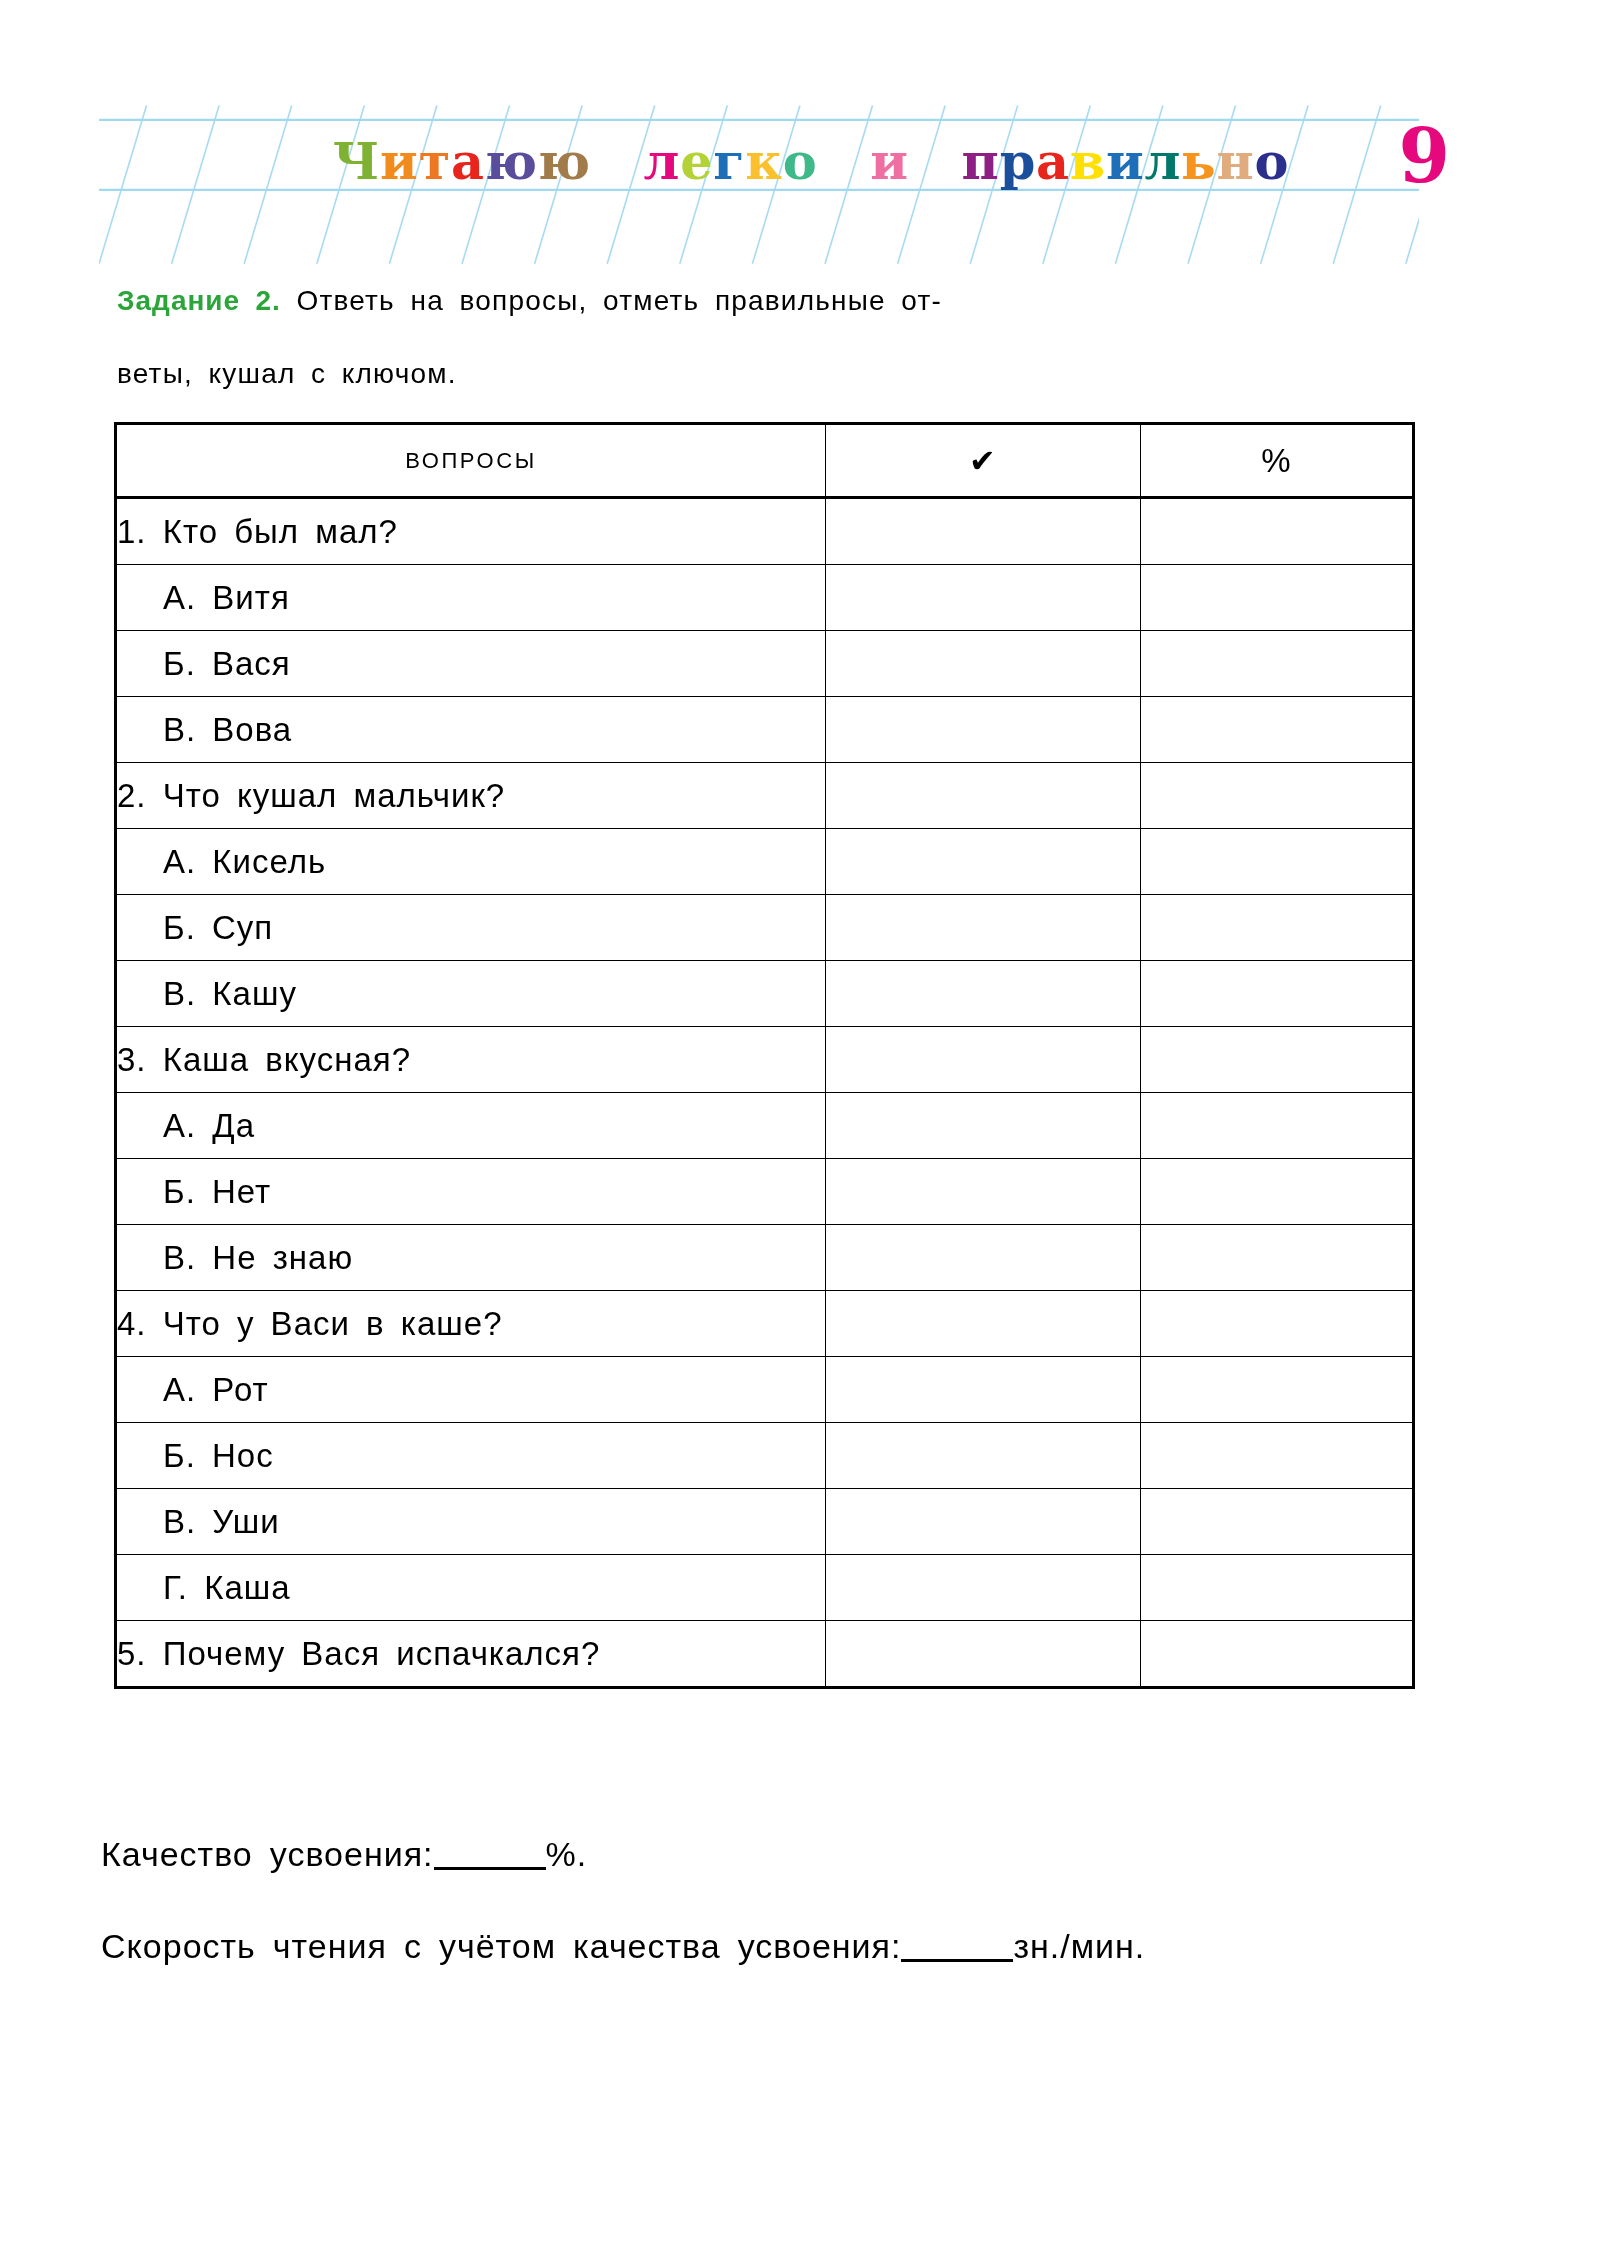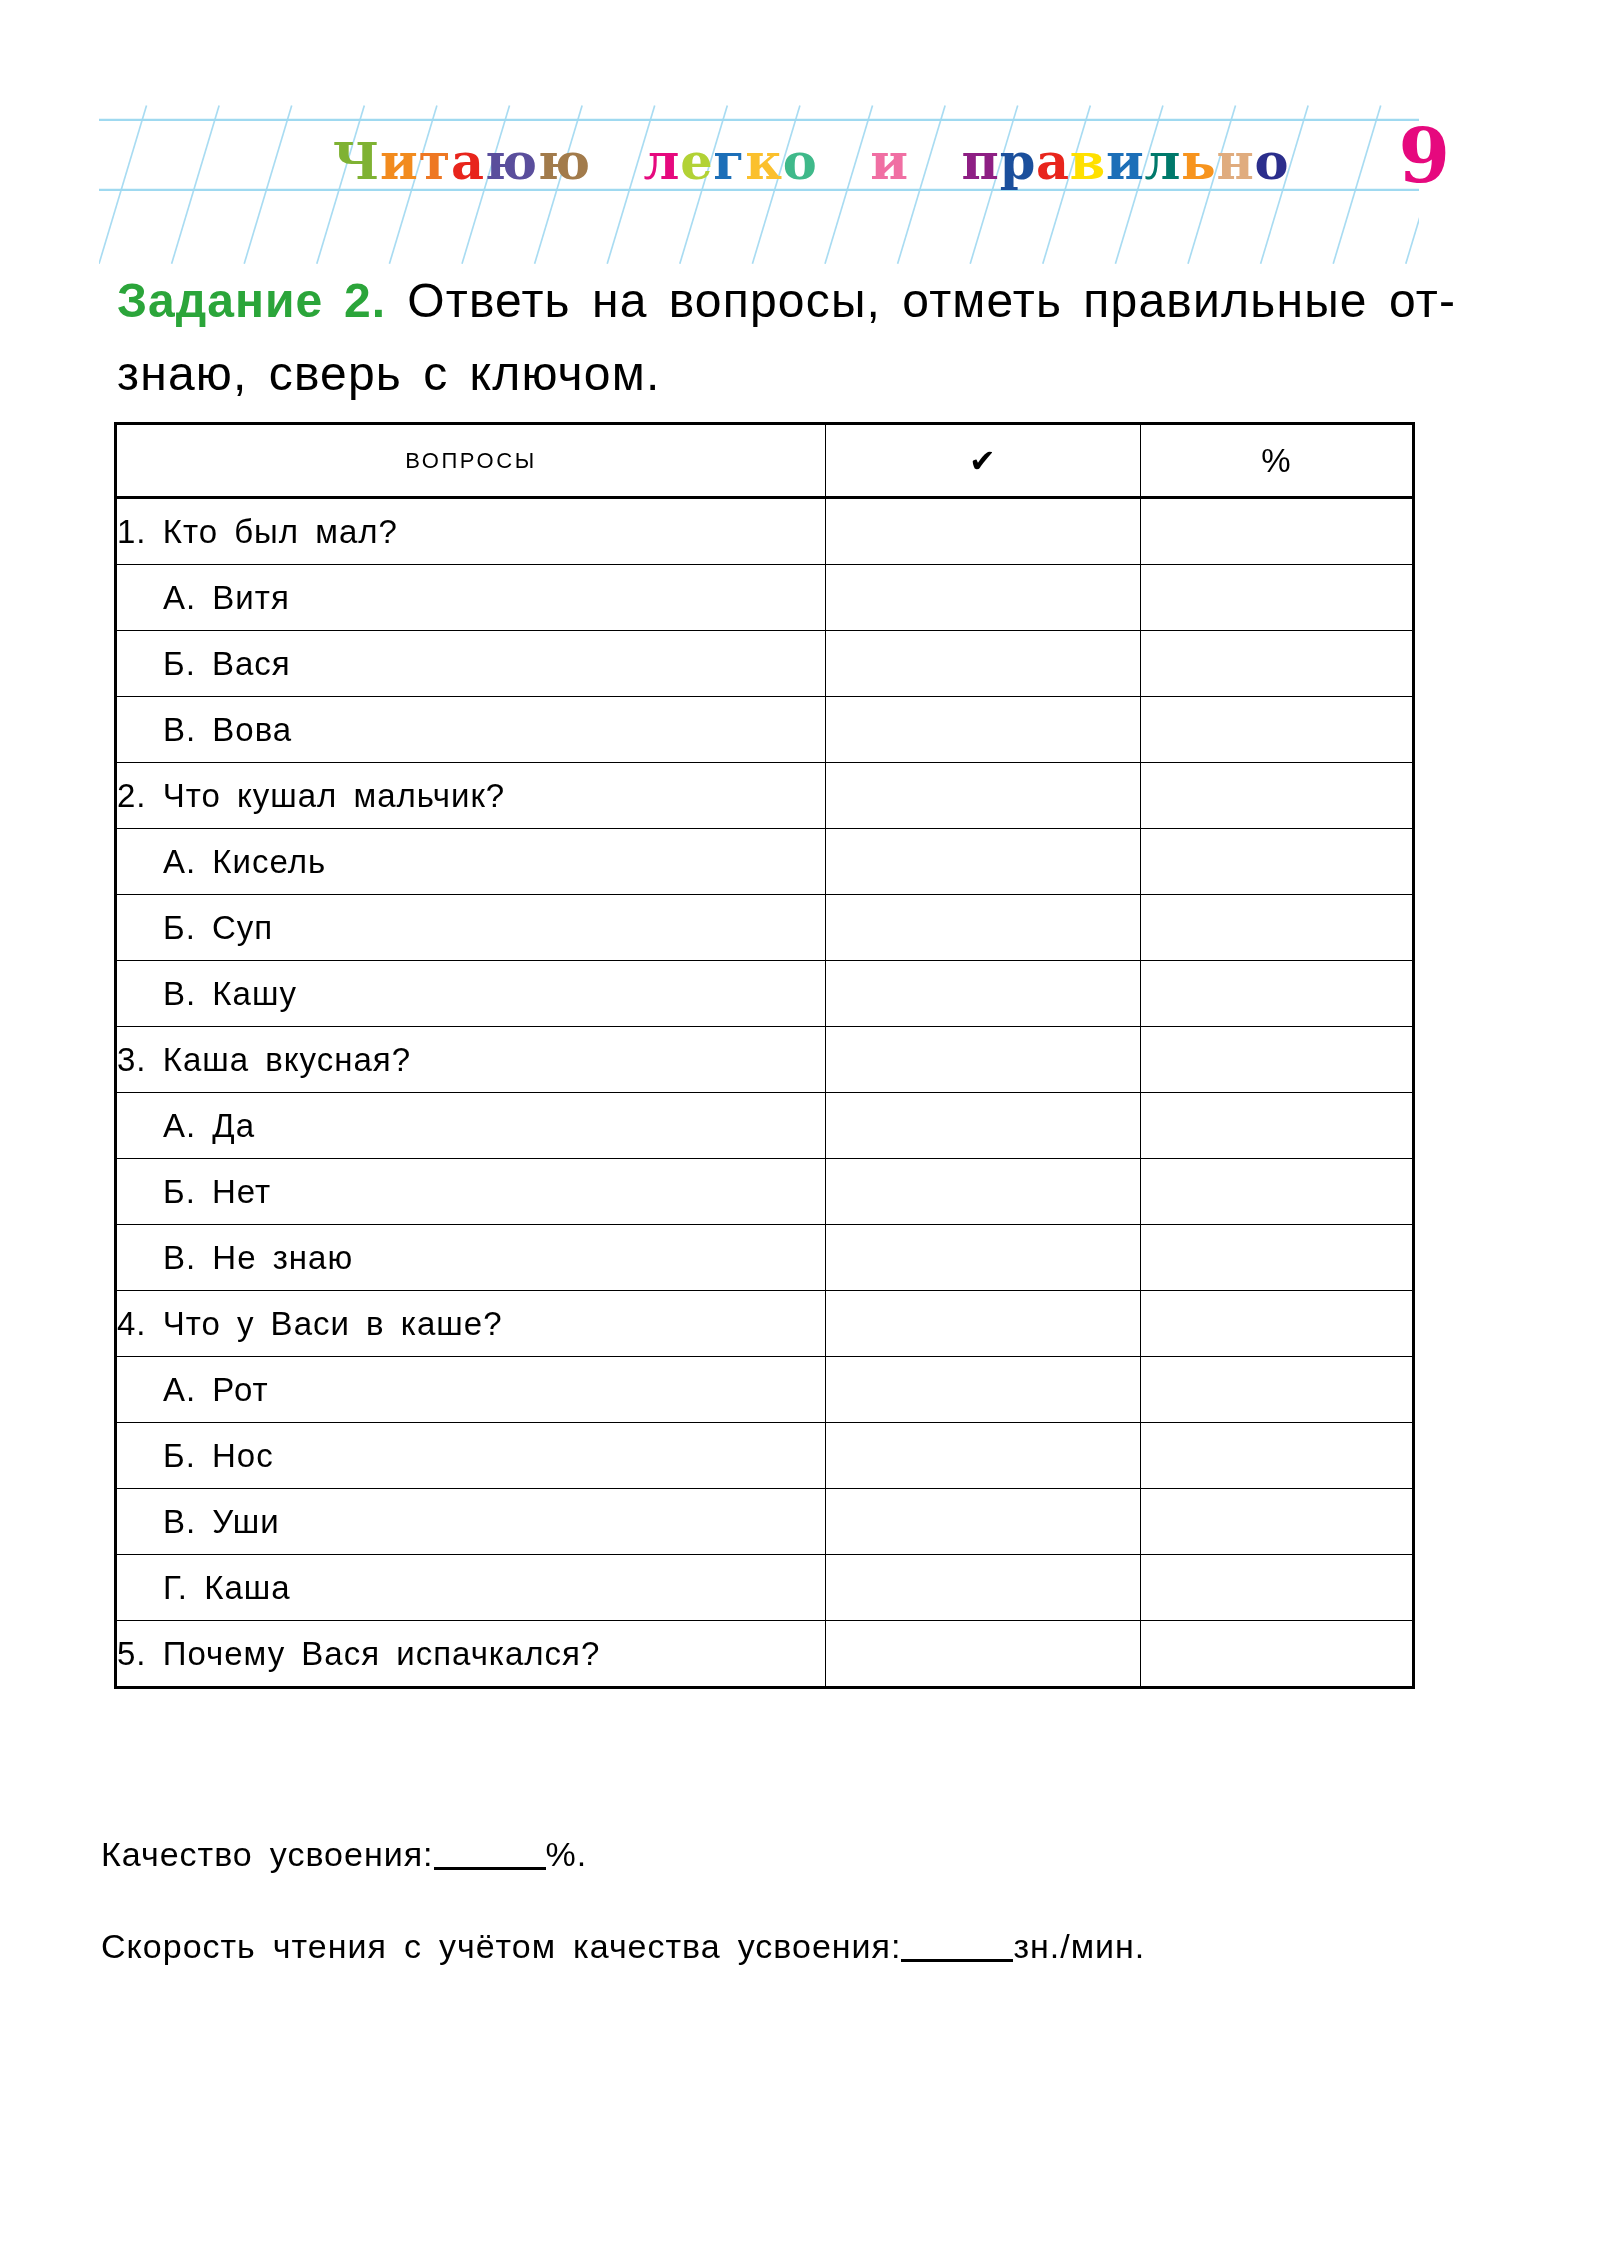--- a/index.html
+++ b/index.html
@@ -61,21 +61,21 @@
     line-height: 79px;
     color: #E6097E;
   }
 
   
   .task-block {
     position: absolute;
     left: 117px;
     top: 264px;
     width: 1393px;
-    font-size: 48px;
+    font-size: 28px;
     line-height: 73px;
     letter-spacing: 1.2px;
     word-spacing: 6.6px;
   }
   .task-label {
     font-weight: 700;
     color: #2BA53A;
     letter-spacing: 1px;
   }
   .task-line2 { display: block; }
@@ -184,21 +184,21 @@
   <div class="header-title">
     <span><span style="color:#7FB233">Ч</span><span style="color:#F28B1E">и</span><span style="color:#EE7722">т</span><span style="color:#E8251C">а</span><span style="color:#5A4E9C">ю</span><span style="color:#A27B4B">ю</span></span><span class="sp"></span><span class="sp"></span><span><span style="color:#E6097E">л</span><span style="color:#B2D235">е</span><span style="color:#1C6FB8">г</span><span style="color:#FBC02D">к</span><span style="color:#3FB98A">о</span></span><span class="sp"></span><span class="sp"></span><span><span style="color:#F06FA3">и</span></span><span class="sp"></span><span class="sp"></span><span><span style="color:#8E1F84">п</span><span style="color:#1B4F9C">р</span><span style="color:#E8251C">а</span><span style="color:#FFE000">в</span><span style="color:#1C6FB8">и</span><span style="color:#00796B">л</span><span style="color:#F7941E">ь</span><span style="color:#E0AC7E">н</span><span style="color:#2B2E8C">о</span></span>
   </div>
 
   <div class="page-number">9</div>
 </div>
 
 <div class="task-block">
   <span class="task-label">Задание 2.</span>
   <span>Ответь на вопросы, отметь правильные от-</span>
-  <span class="task-line2">знаю, сверь с ключом.</span>
+  <span class="task-line2">веты, кушал с ключом.</span>
 </div>
 
 <table class="qtable">
   <colgroup>
     <col class="c-q">
       <col class="c-check">
       <col class="c-pct">
   </colgroup>
   <thead>
     <tr>

